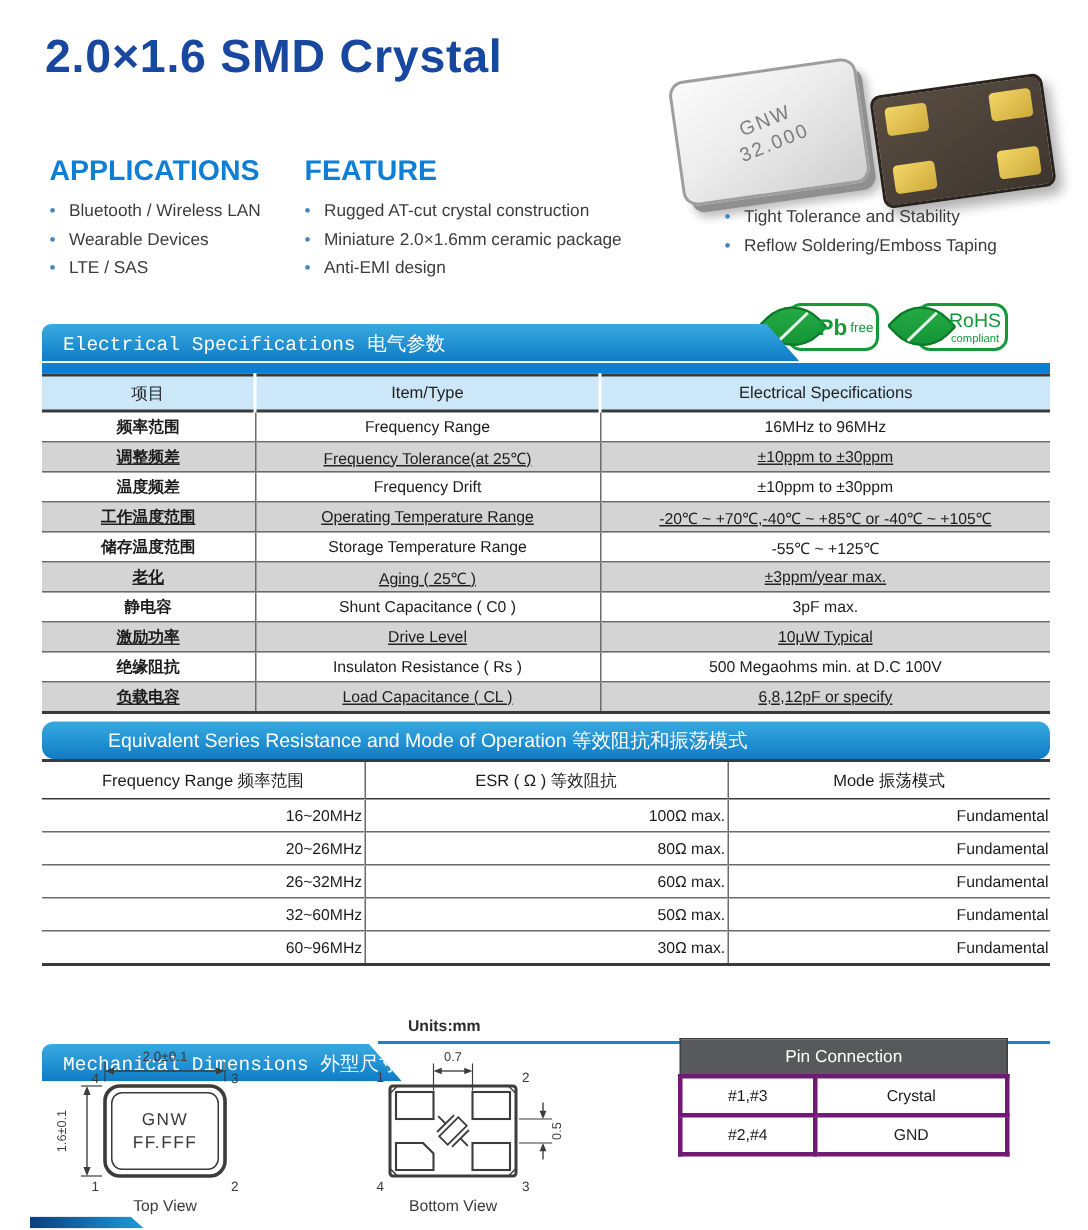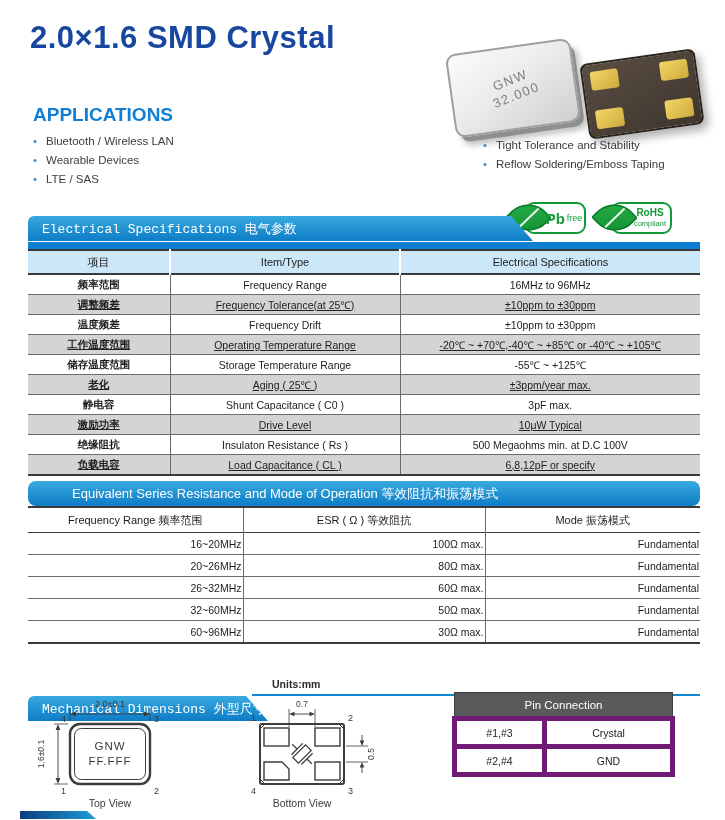--- a/index.html
+++ b/index.html
@@ -32,21 +32,21 @@
   
   .badge{position:absolute;width:74px;height:38px;}
   .badge .box{position:absolute;left:13px;top:3px;right:0;bottom:3px;border:2px solid #14993a;border-radius:9px;background:#fff;}
   .badge .leaf{position:absolute;left:0;top:2px;width:33px;height:33px;transform:rotate(46deg);
     background:linear-gradient(135deg,#2cb34a,#0d8c30);border-radius:75% 6% 75% 6%;box-shadow:inset 0 0 0 1.5px #0b7a2a;}
   .badge .leaf::after{content:"";position:absolute;left:48%;top:10%;width:2px;height:80%;background:#e8f6ec;}
   .badge .txt{position:absolute;left:32px;right:2px;top:0;bottom:0;display:flex;align-items:center;justify-content:center;color:#14993a;}
   .badge .pbrow .big{font-size:15px;font-weight:bold;}
   .badge .pbrow .small{font-size:9px;margin-left:2px;}
   .badge .stack{text-align:center;line-height:1;}
-  .badge .stack .big{display:block;font-size:10px;font-weight:bold;}
+  .badge .stack .big{display:block;font-size:13px;font-weight:normal;}
   .badge .stack .small{display:block;font-size:7.5px;margin-top:2px;}
 
   
   .bar{position:absolute;height:25px;display:flex;align-items:center;padding-left:14px;box-sizing:border-box;
     color:#fff;font-size:13px;background:linear-gradient(180deg,#38aadf 0%,#0e7cc6 100%);}
   .bar.slant{clip-path:polygon(0 0,calc(100% - 22px) 0,100% 100%,0 100%);border-top-left-radius:6px;font-family:Liberation Mono, monospace;}
   .bar.rounded{border-radius:8px;padding-left:44px;}
   .blue-strip{position:absolute;left:28px;top:242px;width:672px;height:7px;background:#0d7fd3;}
   .units{position:absolute;left:272px;top:678px;font-size:10.5px;font-weight:bold;color:#2b2b2b;}
   .mech-line{position:absolute;left:252px;top:694px;width:448px;height:2px;background:#1186d2;}
@@ -71,21 +71,21 @@
   .esr-table th{height:22px;font-size:11px;font-weight:500;color:#1c1c1c;}
   .esr-table tbody tr{border-bottom:1px solid #6b6b6b;}
   .esr-table tbody tr:last-child{border-bottom:none;}
   .esr-table td{height:19px;font-size:10.5px;text-align:right;color:#1c1c1c;}
   .esr-table th:first-child,.esr-table th:nth-child(2),
   .esr-table td:first-child,.esr-table td:nth-child(2){border-right:1px solid #6b6b6b;}
 
   
   .pin-table{position:absolute;left:452px;top:692px;width:218px;}
   .pin-table th{background:#58595b;color:#fff;height:21px;font-size:11.5px;font-weight:normal;border:1px solid #3f3f3f;}
-  .pin-table td{height:21px;font-size:10.5px;text-align:center;border:5px solid #701a75;color:#1c1c1c;}
+  .pin-table td{height:21px;font-size:10.5px;text-align:center;border:3px solid #701a75;color:#1c1c1c;}
 
   
   .mech-svg{position:absolute;}
   .mech-svg text{font-family:"Liberation Sans",sans-serif;fill:#3a3a3a;}
 
   .footer-shape{position:absolute;left:20px;top:811px;width:76px;height:8px;
     background:linear-gradient(90deg,#0b3f7e,#1e9ad8);
     clip-path:polygon(0 0,calc(100% - 9px) 0,100% 100%,0 100%);}
 </style>
 </head>
@@ -114,20 +114,28 @@
 
   <div class="block" style="left:33px;top:104px;">
     <h2>APPLICATIONS</h2>
     <ul class="blist">
       <li>Bluetooth / Wireless LAN</li>
       <li>Wearable Devices</li>
       <li>LTE / SAS</li>
     </ul>
   </div>
 
+  <div class="block" style="left:203px;top:104px;">
+    <h2>FEATURE</h2>
+    <ul class="blist">
+      <li>Rugged AT-cut crystal construction</li>
+      <li>Miniature 2.0×1.6mm ceramic package</li>
+      <li>Anti-EMI design</li>
+    </ul>
+  </div>
 
   <div class="block" style="left:483px;top:132px;">
     <ul class="blist">
       <li>Tight Tolerance and Stability</li>
       <li>Reflow Soldering/Emboss Taping</li>
     </ul>
   </div>
 
   <div class="badge" style="left:512px;top:199px;">
     <div class="box"></div>

